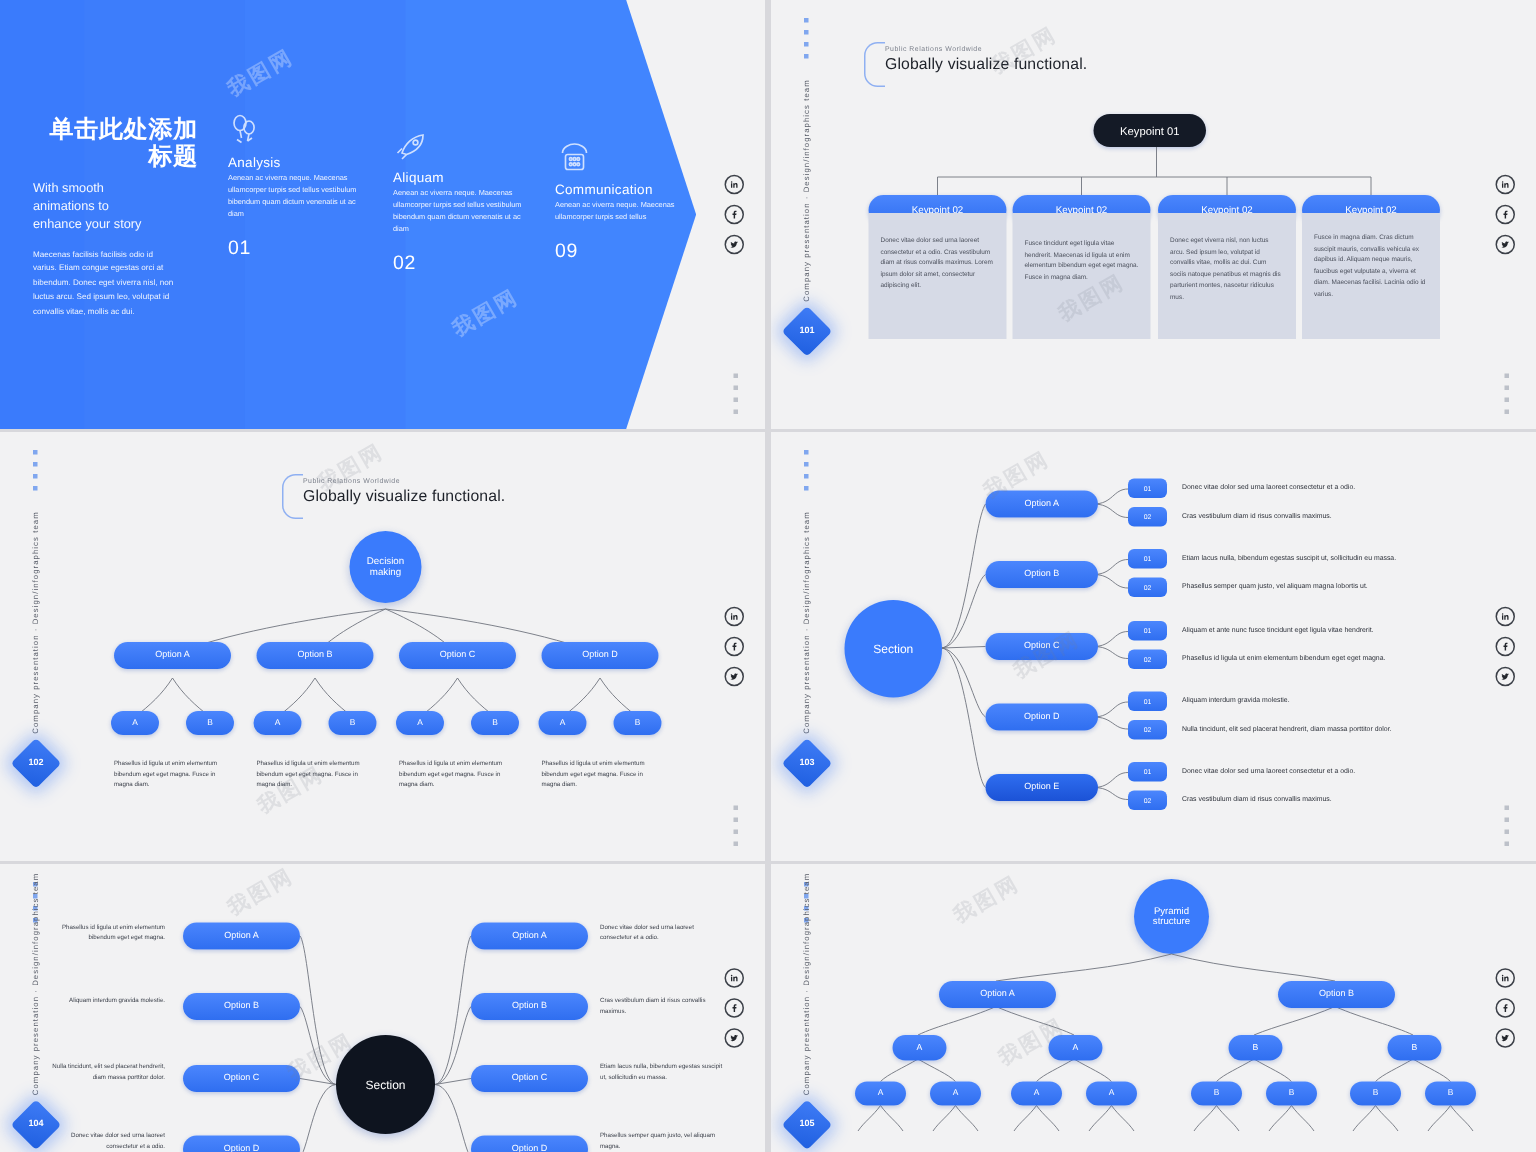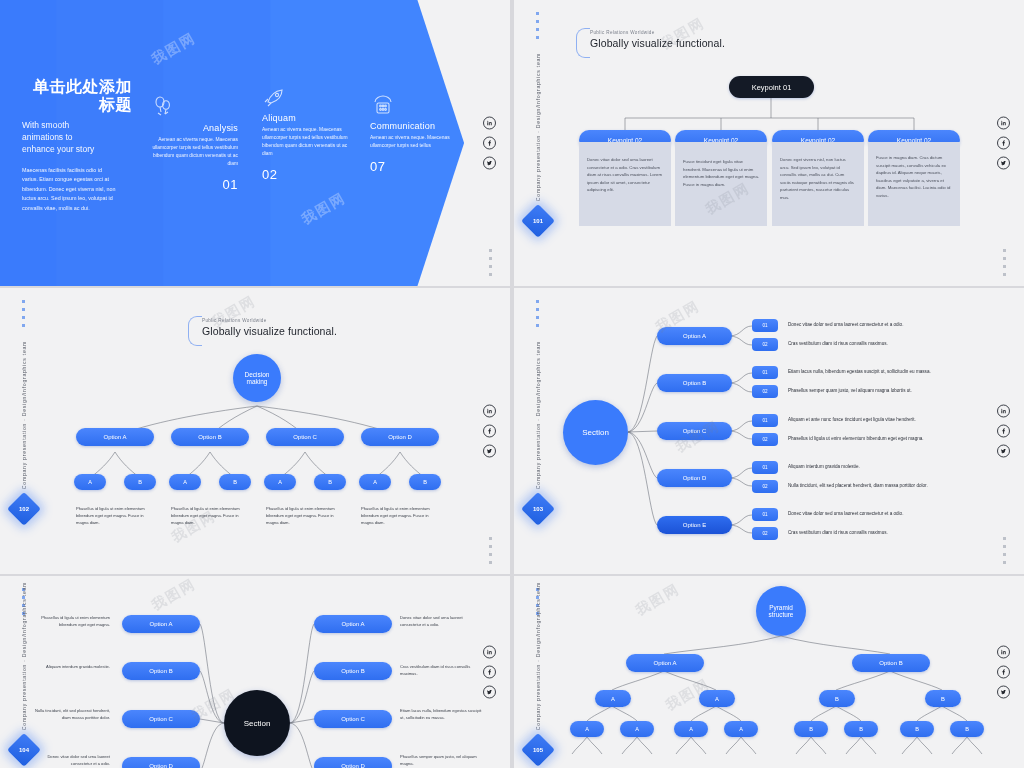--- a/index.html
+++ b/index.html
@@ -95,21 +95,21 @@
     </div>
 
     <div class="s1col" style="left:22px; top:78px; width:110px;">
       <div class="s1-title">单击此处添加标题</div>
       <div class="s1-sub" style="white-space:pre-line;">With smooth
 animations to
 enhance your story</div>
       <div class="s1-body">Maecenas facilisis facilisis odio id varius. Etiam congue egestas orci at bibendum. Donec eget viverra nisl, non luctus arcu. Sed ipsum leo, volutpat id convallis vitae, mollis ac dui.</div>
     </div>
 
-    <div class="s1col" style="left:152px; top:96px;text-align:right;">
+    <div class="s1col" style="left:152px; top:76px;">
       <div class="ico">
         <svg viewBox="0 0 26 22">
             <ellipse cx="8" cy="6" rx="4" ry="5"></ellipse>
             <ellipse cx="14" cy="9" rx="3.4" ry="4.3"></ellipse>
             <path d="M8 11 L9 16 M14 13.3 L13 18"></path>
             <path d="M6 17 l3 2 M16 16 l-3 2"></path>
           </svg>
       </div>
       <div class="s1-h">Analysis</div>
       <div class="s1-p">Aenean ac viverra neque. Maecenas ullamcorper turpis sed tellus vestibulum bibendum quam dictum venenatis ut ac diam</div>
@@ -137,21 +137,21 @@
             <circle cx="10.5" cy="12" r=".9"></circle>
             <circle cx="13" cy="12" r=".9"></circle>
             <circle cx="15.5" cy="12" r=".9"></circle>
             <circle cx="10.5" cy="15.5" r=".9"></circle>
             <circle cx="13" cy="15.5" r=".9"></circle>
             <circle cx="15.5" cy="15.5" r=".9"></circle>
           </svg>
       </div>
       <div class="s1-h">Communication</div>
       <div class="s1-p">Aenean ac viverra neque. Maecenas ullamcorper turpis sed tellus</div>
-      <div class="s1-n">07</div>
+      <div class="s1-n">09</div>
     </div>
 
     <div class="social">
       <div class="circ">
           <svg viewBox="0 0 16 16">
             <path d="M3 6h2v7H3zM4 3a1.2 1.2 0 110 2.4A1.2 1.2 0 014 3zM6.5 6h2v1c.4-.7 1.2-1.2 2.1-1.2 1.6 0 2.4 1 2.4 2.9V13h-2V9.1c0-.9-.3-1.5-1.1-1.5-.7 0-1.1.5-1.3 1-.1.2-.1.5-.1.7V13h-2z"></path>
           </svg>
         </div>
       <div class="circ">
           <svg viewBox="0 0 16 16">
@@ -187,21 +187,21 @@
           <span>101</span>
         </div>
     </div>
 
     <div class="head" style="left:76px; top:30px;">
       <div class="brk"></div>
       <div class="kicker">Public Relations Worldwide</div>
       <div class="htitle">Globally visualize functional.</div>
     </div>
 
-    <div class="pill dark" style="left:215px; top:76px; width:85px; height:22px; font-size:7.5px;">Keypoint 01</div>
+    <div class="pill dark" style="left:215px; top:76px; width:75px; height:22px; font-size:7.5px;">Keypoint 01</div>
 
     <svg class="conn" viewBox="0 0 510 286">
       <path d="M257 98 L257 118"></path>
       <path d="M111 118 L400 118"></path>
       <path d="M111 118 L111 132 M207 118 L207 132 M304 118 L304 132 M400 118 L400 132"></path>
     </svg>
 
     <div class="pill" style="left:65px; top:130px; width:92px; height:20px; font-size:6.5px;">Keypoint 02</div>
     <div class="card" style="left:65px; top:142px; width:92px; height:84px;">
       <div class="cardtxt" style="padding-top:14px;">Donec vitae dolor sed urna laoreet consectetur et a odio. Cras vestibulum diam at risus convallis maximus. Lorem ipsum dolor sit amet, consectetur adipiscing elit.</div>

